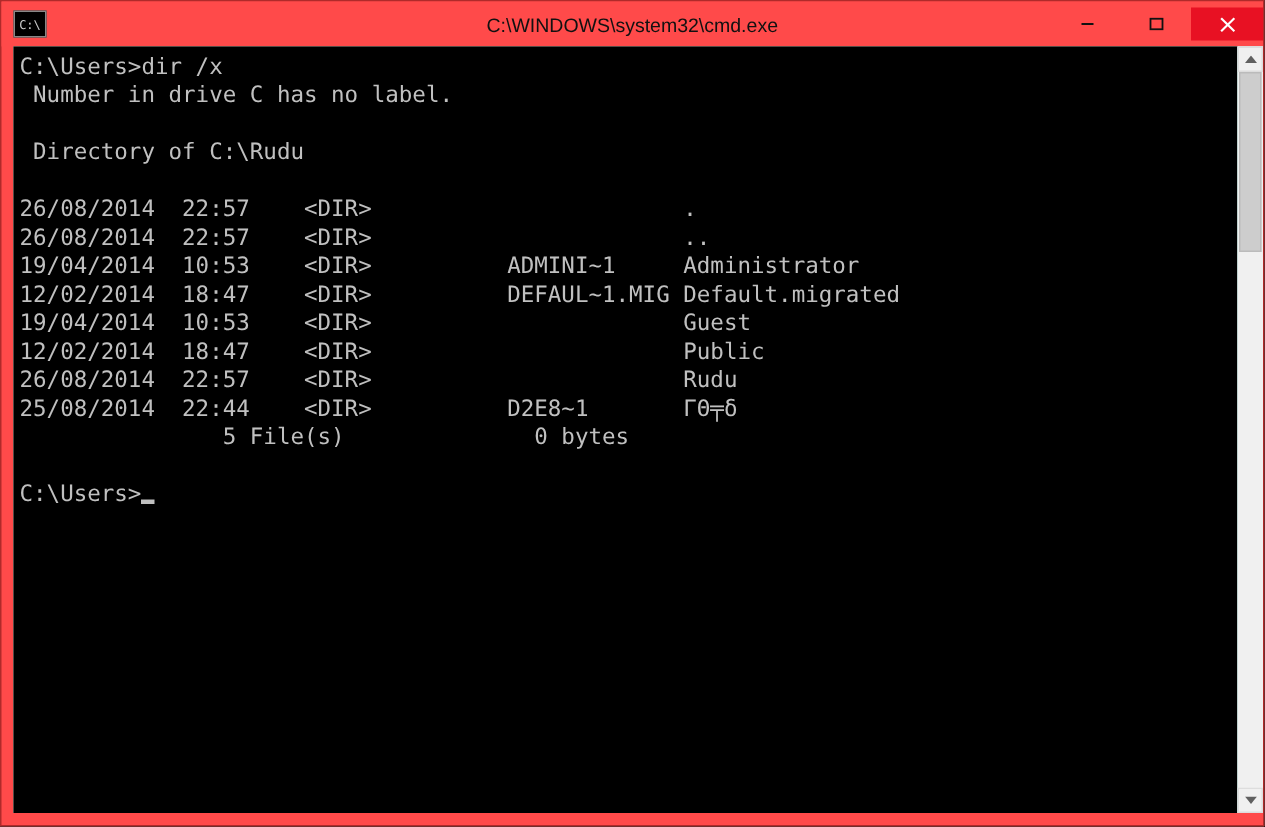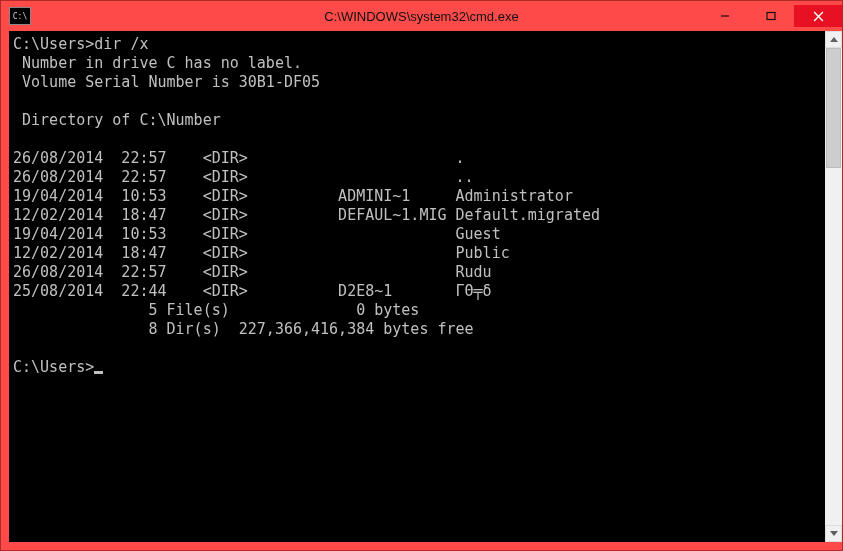--- a/index.html
+++ b/index.html
@@ -145,29 +145,29 @@
       <div class="win-btn close">
         <svg width="11" height="11" viewBox="0 0 10 10">
             <line x1="1" y1="1" x2="9" y2="9" stroke="#fff" stroke-width="1.3"></line>
             <line x1="9" y1="1" x2="1" y2="9" stroke="#fff" stroke-width="1.3"></line>
           </svg>
       </div>
     </div>
   </div>
 
   <div class="client-area">
-    <div class="terminal"><span class="line"><span>C:\Users&gt;</span><span>dir /x</span></span><span class="line"> Number in drive C has no label.</span><span class="line"> Volume Serial Number is 30B1-DF05</span><span class="line"> </span><span class="line"> Directory of C:\Number</span><span class="line"> </span><span id="dir-listing">26/08/2014  22:57    &lt;DIR&gt;                       .
+    <div class="terminal"><span class="line"><span>C:\Users&gt;</span><span>dir /x</span></span><span class="line"> Number in drive C has no label.</span><span class="line"> </span><span class="line"> Directory of C:\Rudu</span><span class="line"> </span><span id="dir-listing">26/08/2014  22:57    &lt;DIR&gt;                       .
 26/08/2014  22:57    &lt;DIR&gt;                       ..
 19/04/2014  10:53    &lt;DIR&gt;          ADMINI~1     Administrator
 12/02/2014  18:47    &lt;DIR&gt;          DEFAUL~1.MIG Default.migrated
 19/04/2014  10:53    &lt;DIR&gt;                       Guest
 12/02/2014  18:47    &lt;DIR&gt;                       Public
 26/08/2014  22:57    &lt;DIR&gt;                       Rudu
 25/08/2014  22:44    &lt;DIR&gt;          D2E8~1       ΓΘ╤δ
-</span><span class="line">               5 File(s)              0 bytes</span><span class="line">               8 Dir(s)  227,366,416,384 bytes free</span><span class="line"> </span><span class="line"><span>C:\Users&gt;</span><span class="cursor"></span></span></div>
+</span><span class="line">               5 File(s)              0 bytes</span><span class="line"> </span><span class="line"><span>C:\Users&gt;</span><span class="cursor"></span></span></div>
 
     <div class="scrollbar">
       <div class="scroll-arrow">
         <svg width="8" height="5" viewBox="0 0 8 5">
             <polygon points="4,0 8,5 0,5" fill="#606060"></polygon>
           </svg>
       </div>
       <div class="scroll-track">
         <div class="scroll-thumb"></div>
       </div>

